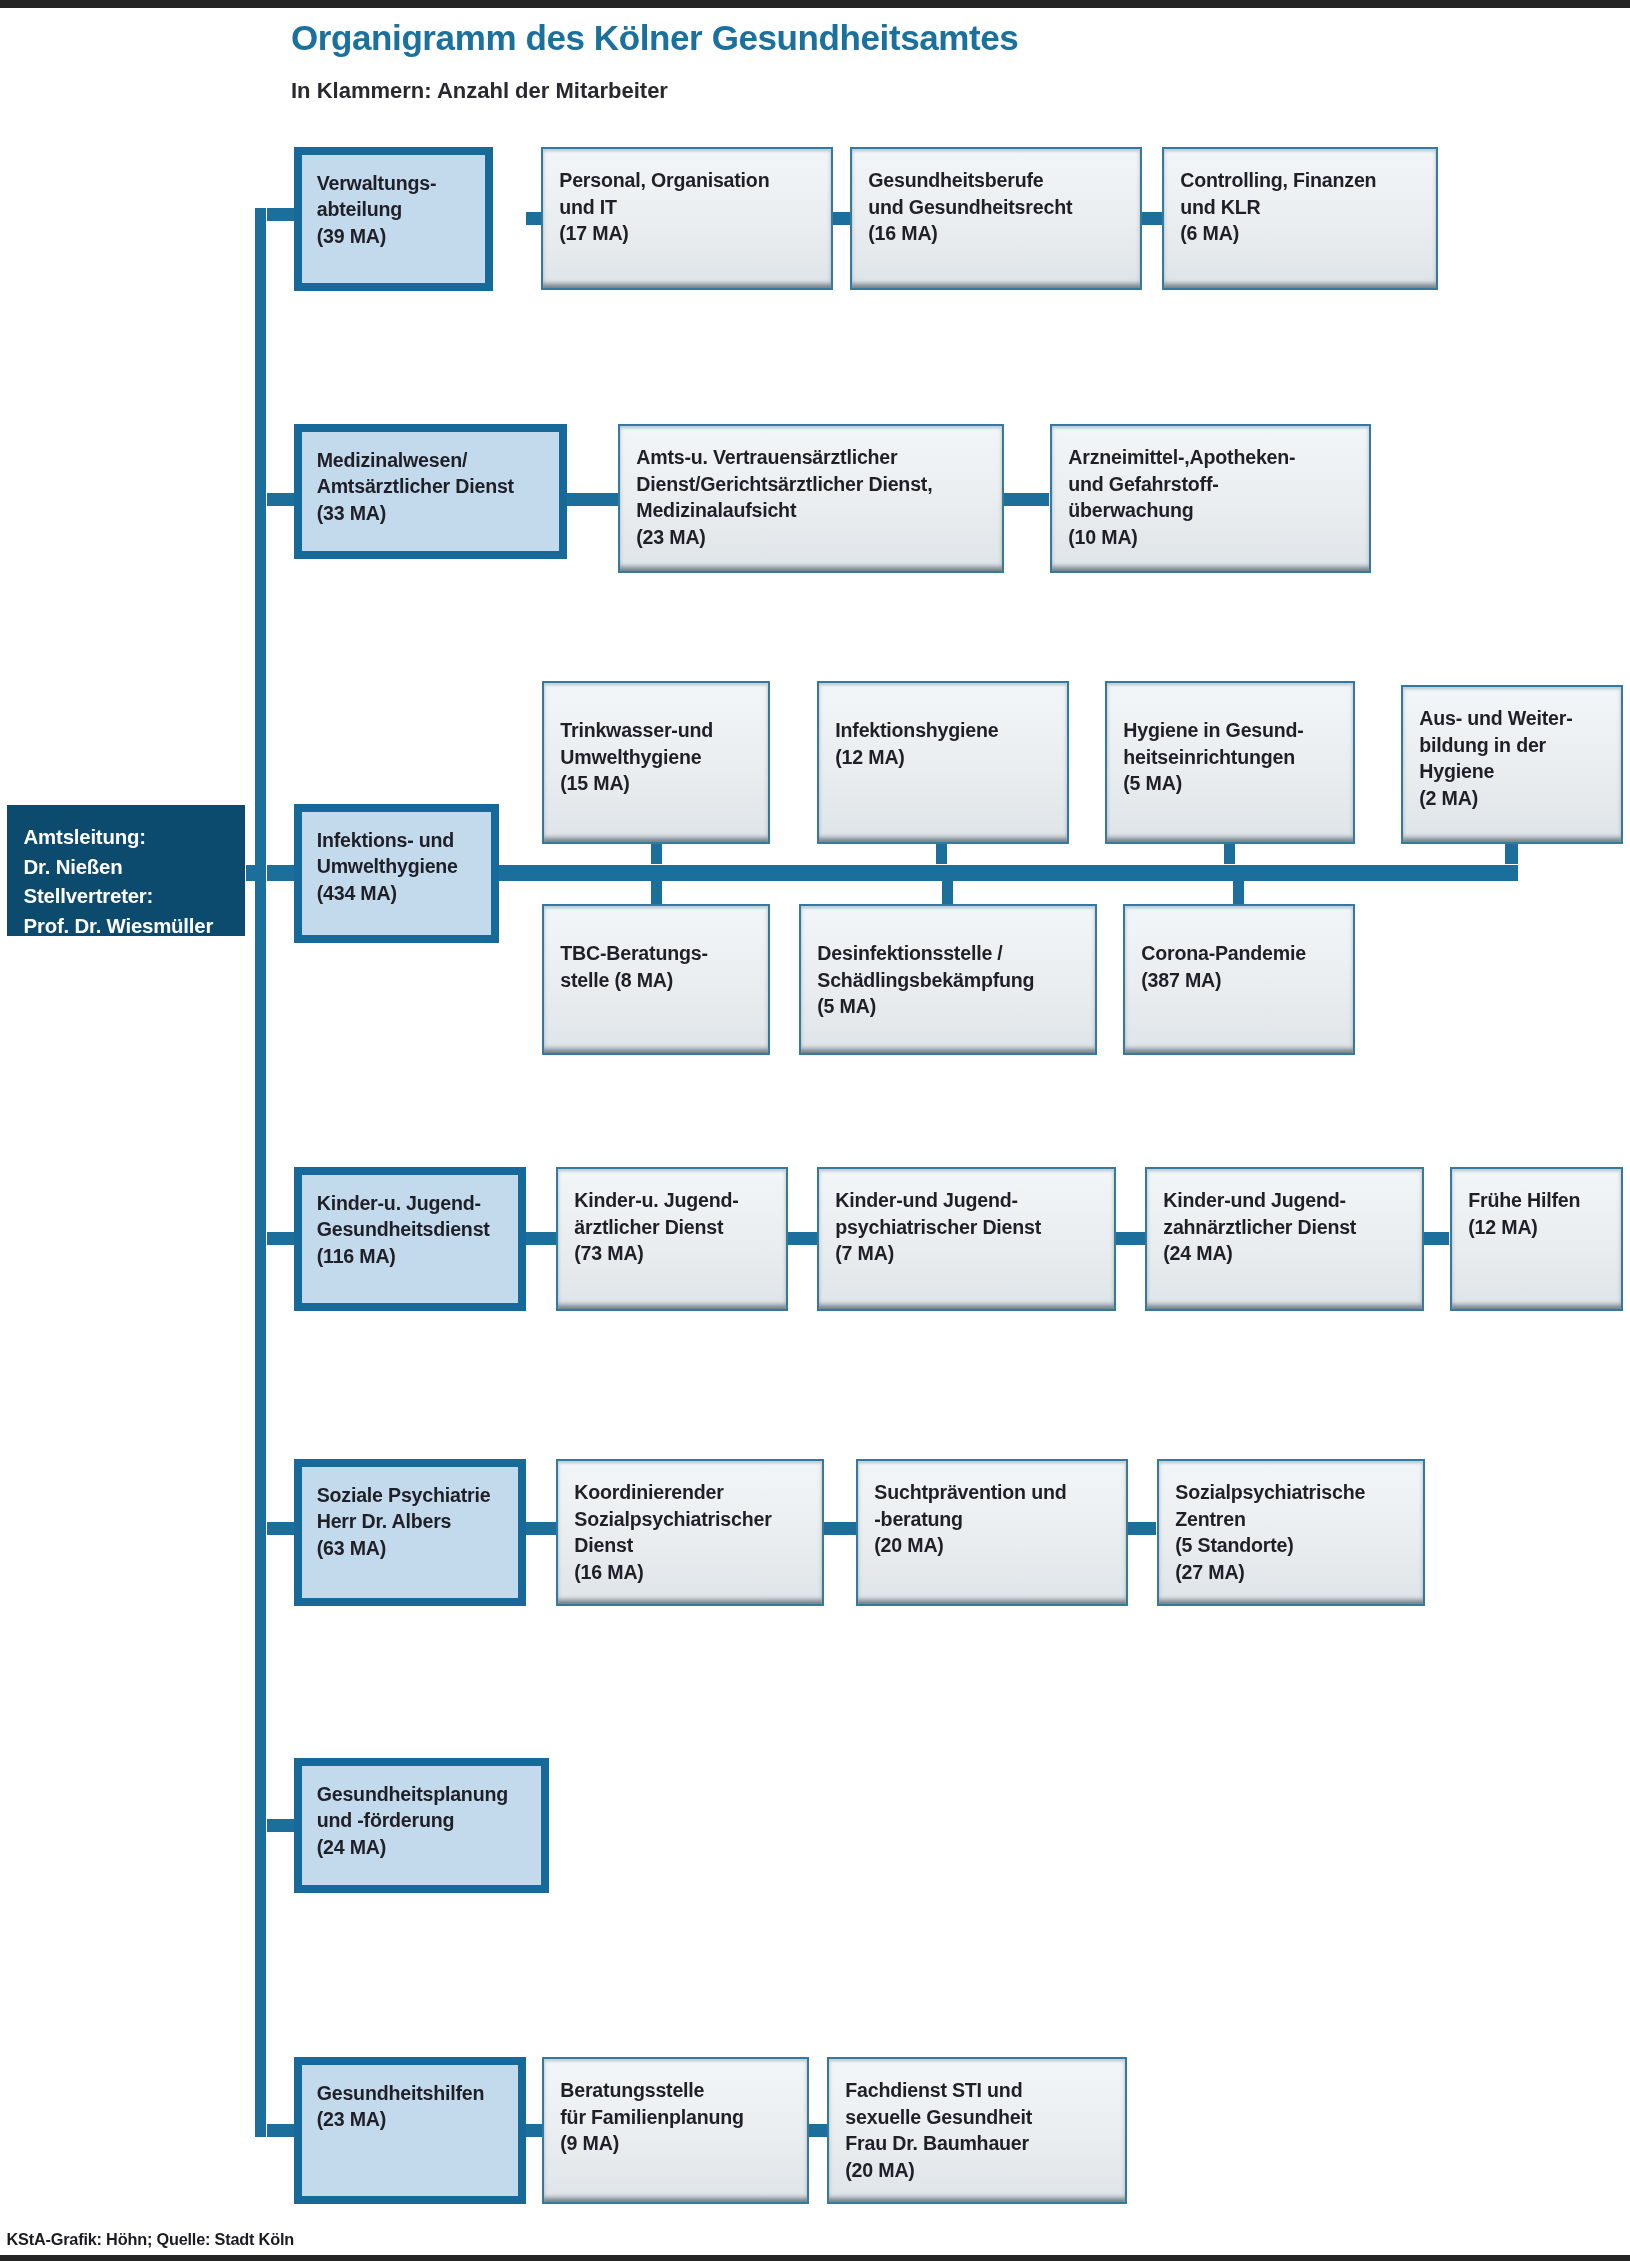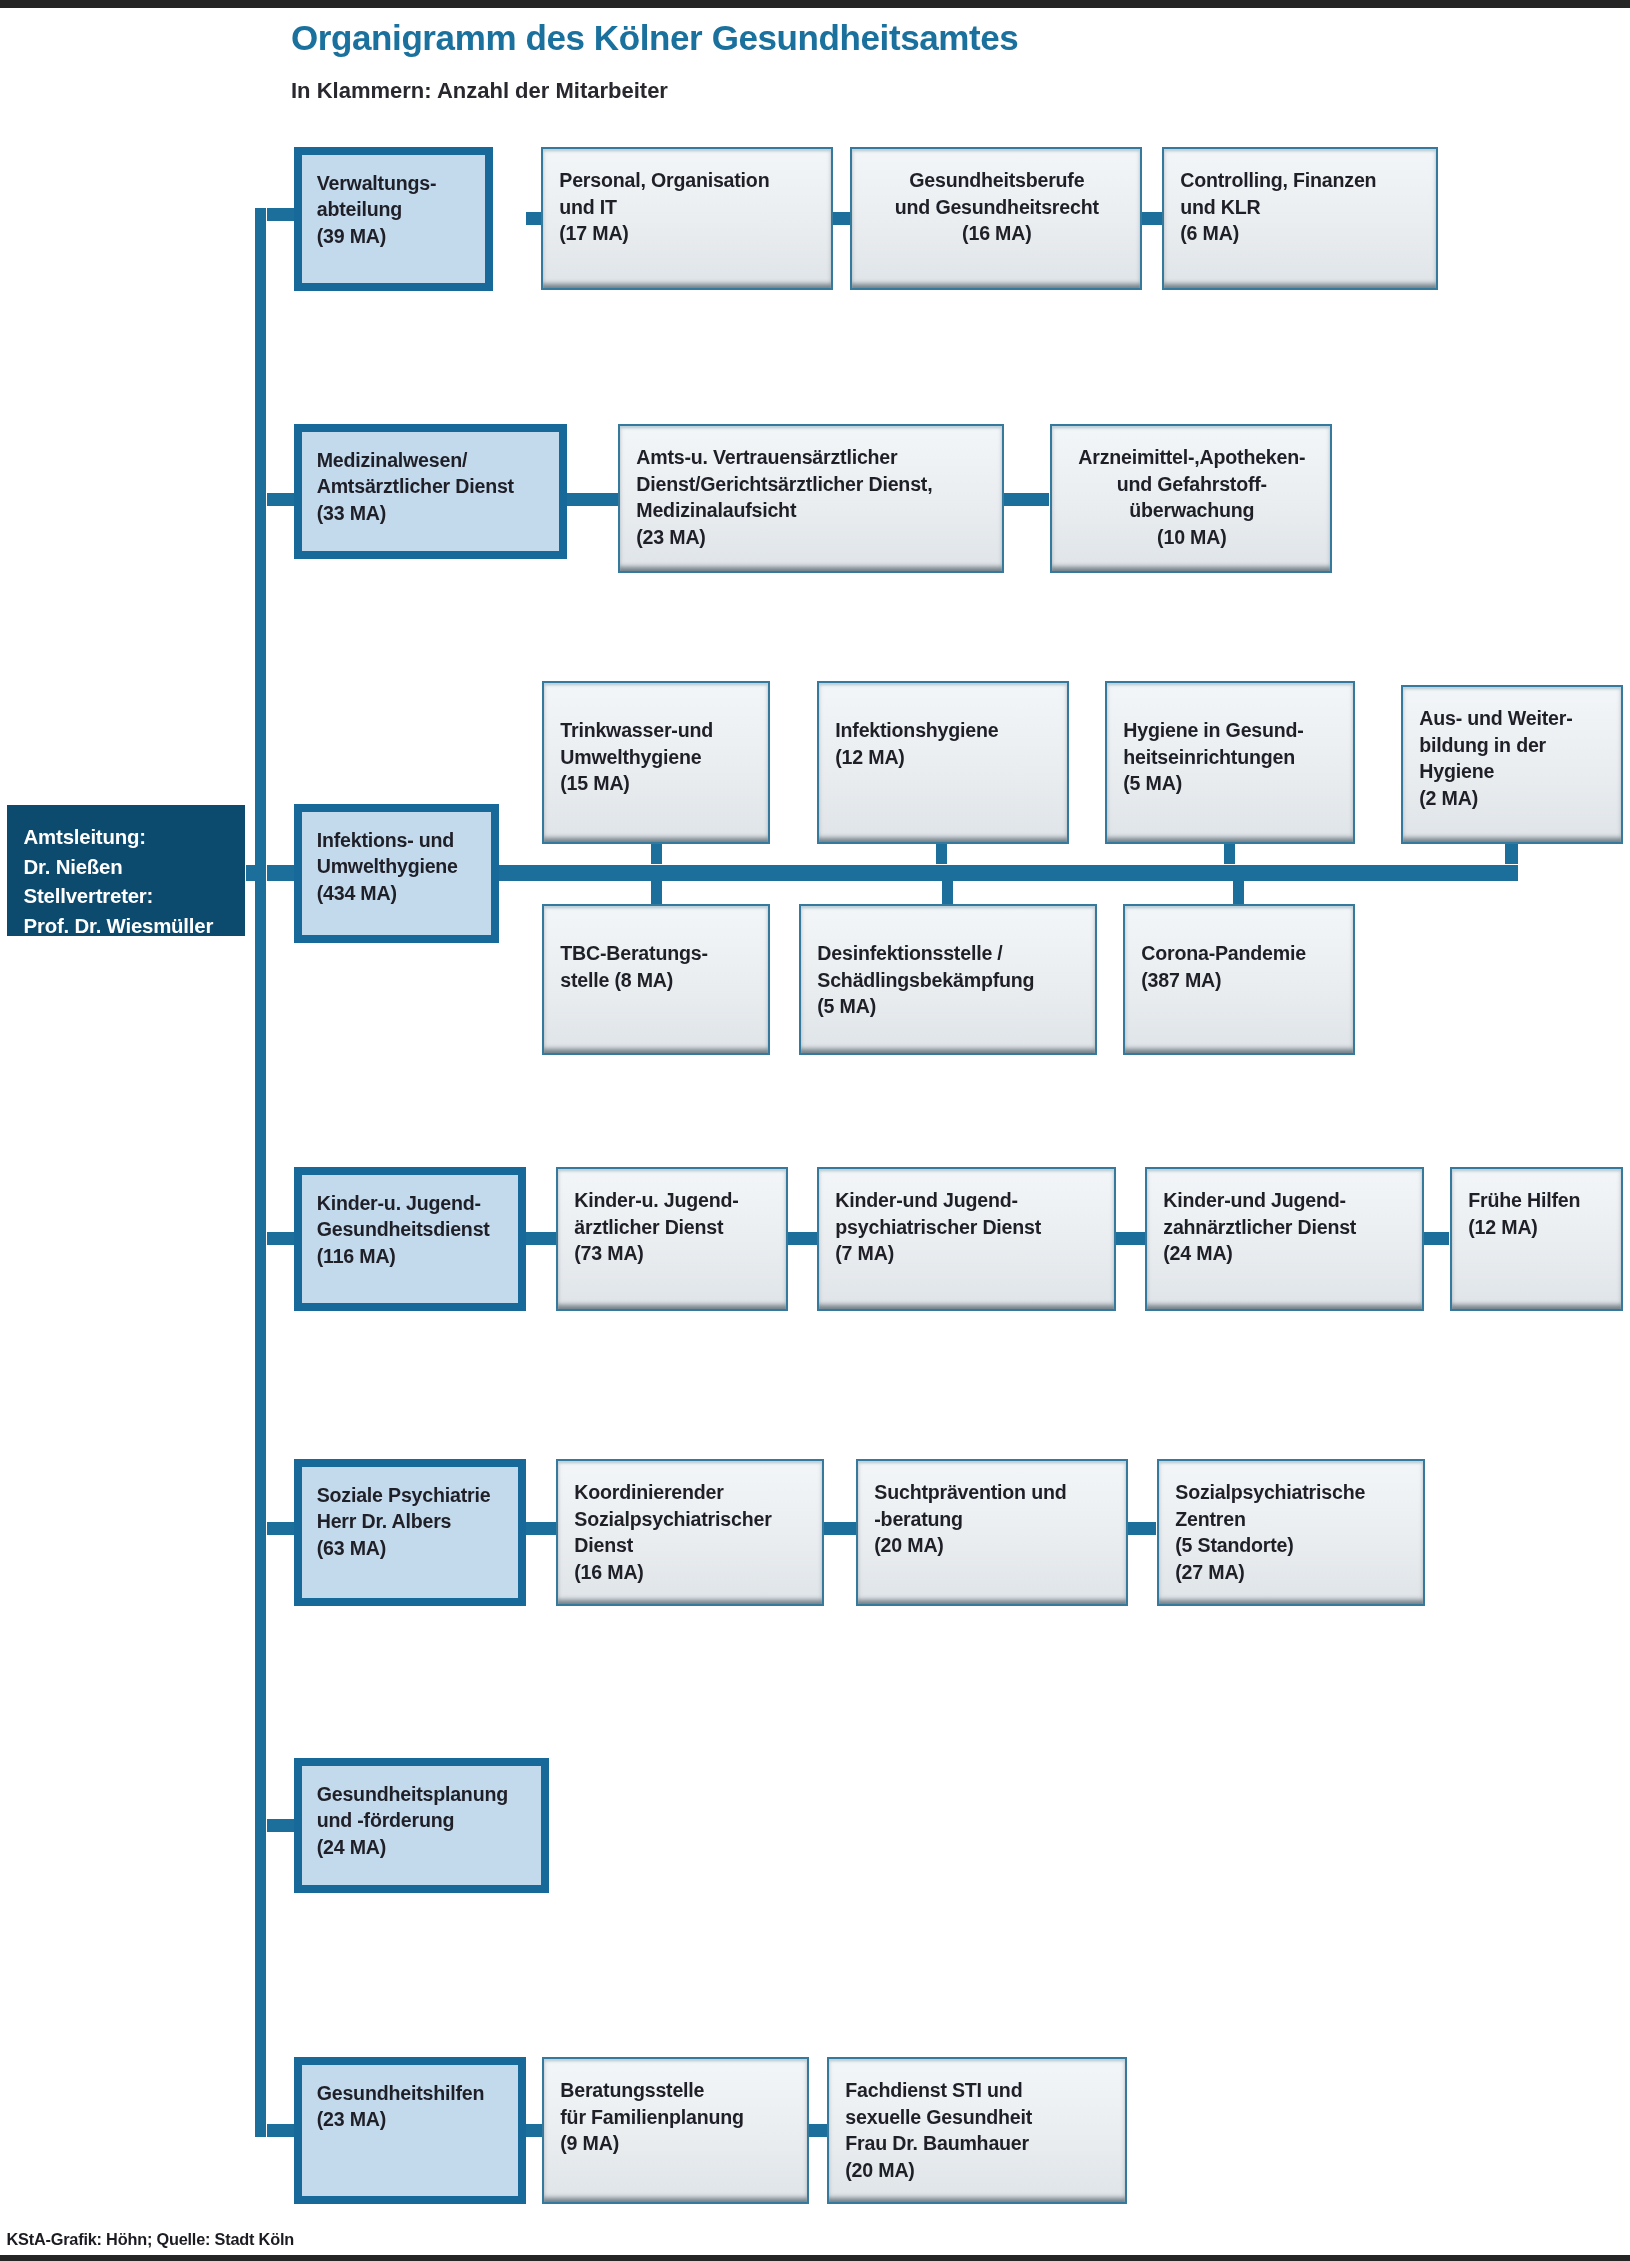--- a/index.html
+++ b/index.html
@@ -105,35 +105,35 @@
 Dr. Nießen
 Stellvertreter:
 Prof. Dr. Wiesmüller</div>
 
   <div class="box box-head" style="left:294px;top:147px;width:199px;height:144px;">Verwaltungs-
 abteilung
 (39 MA)</div>
   <div class="box box-unit" style="left:541px;top:147px;width:292px;height:143px;">Personal, Organisation
 und IT
 (17 MA)</div>
-  <div class="box box-unit" style="left:850px;top:147px;width:292px;height:143px;text-align:center;">Gesundheitsberufe
+  <div class="box box-unit" style="left:850px;top:147px;width:292px;height:143px;">Gesundheitsberufe
 und Gesundheitsrecht
 (16 MA)</div>
   <div class="box box-unit" style="left:1162px;top:147px;width:276px;height:143px;">Controlling, Finanzen
 und KLR
 (6 MA)</div>
 
   <div class="box box-head" style="left:294px;top:424px;width:273px;height:135px;">Medizinalwesen/
 Amtsärztlicher Dienst
 (33 MA)</div>
   <div class="box box-unit" style="left:618px;top:424px;width:386px;height:149px;">Amts-u. Vertrauensärztlicher
 Dienst/Gerichtsärztlicher Dienst,
 Medizinalaufsicht
 (23 MA)</div>
-  <div class="box box-unit" style="left:1050px;top:424px;width:282px;height:149px;text-align:center;">Arzneimittel-,Apotheken-
+  <div class="box box-unit" style="left:1050px;top:424px;width:321px;height:149px;">Arzneimittel-,Apotheken-
 und Gefahrstoff-
 überwachung
 (10 MA)</div>
 
   <div class="box box-head" style="left:294px;top:804px;width:205px;height:139px;">Infektions- und
 Umwelthygiene
 (434 MA)</div>
   <div class="box box-unit pad-lg" style="left:542px;top:681px;width:228px;height:163px;">Trinkwasser-und
 Umwelthygiene
 (15 MA)</div>

